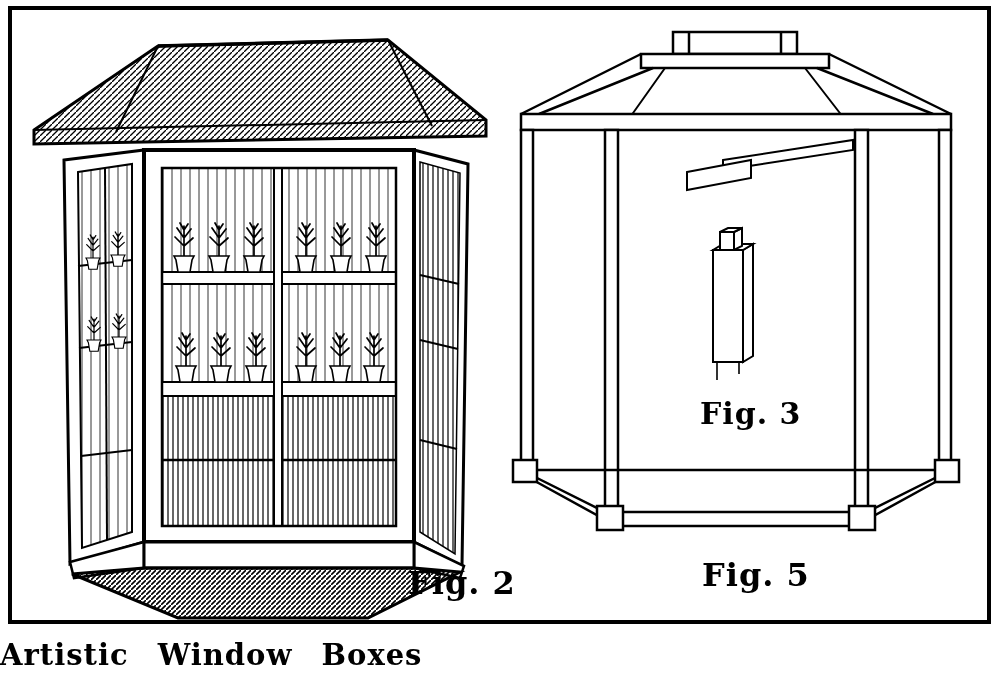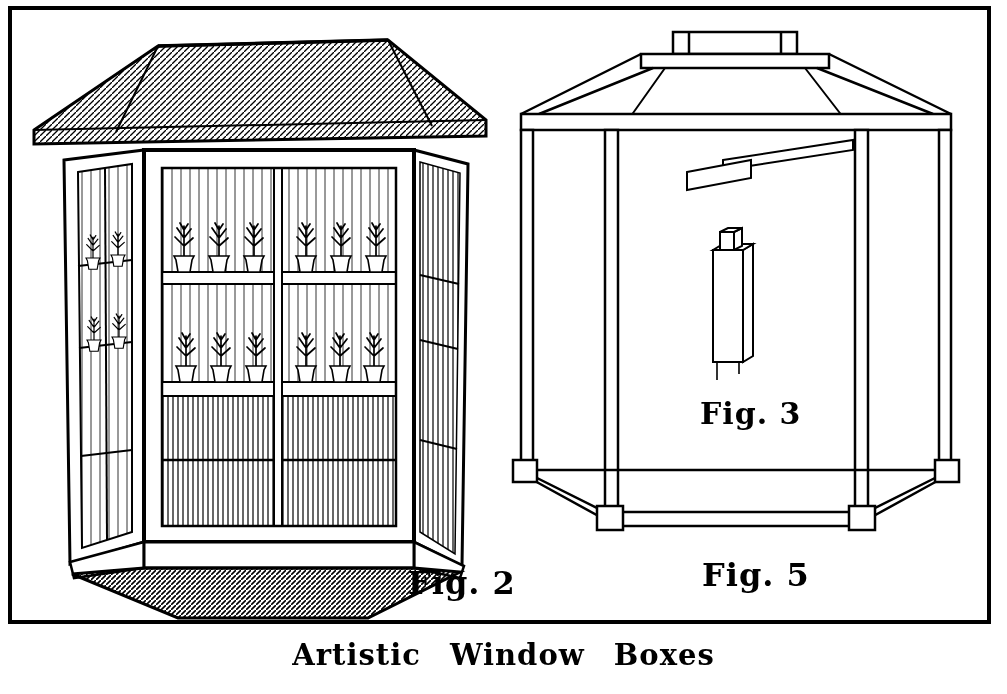--- a/index.html
+++ b/index.html
@@ -10,21 +10,21 @@
   .plate-border{
     position:absolute;left:8px;top:6px;width:983px;height:618px;
     border:4px solid #000;box-sizing:border-box;background:#fff;
   }
   .drawing{position:absolute;}
   .fig-label{
     position:absolute;font-weight:bold;font-size:32px;letter-spacing:1px;
     font-family:"DejaVu Serif", serif;white-space:nowrap;
   }
   .caption{
-    position:absolute;left:0;top:638px;width:100%;text-align:center;
+    position:absolute;left:0;top:638px;width:100%;text-align:left;
     font-weight:bold;font-size:29px;word-spacing:18px;letter-spacing:1px;
     font-family:"DejaVu Serif", serif;
   }
 </style>
 </head>
 <body>
 
 <div class="page">
 
   <div class="plate-border"></div>

